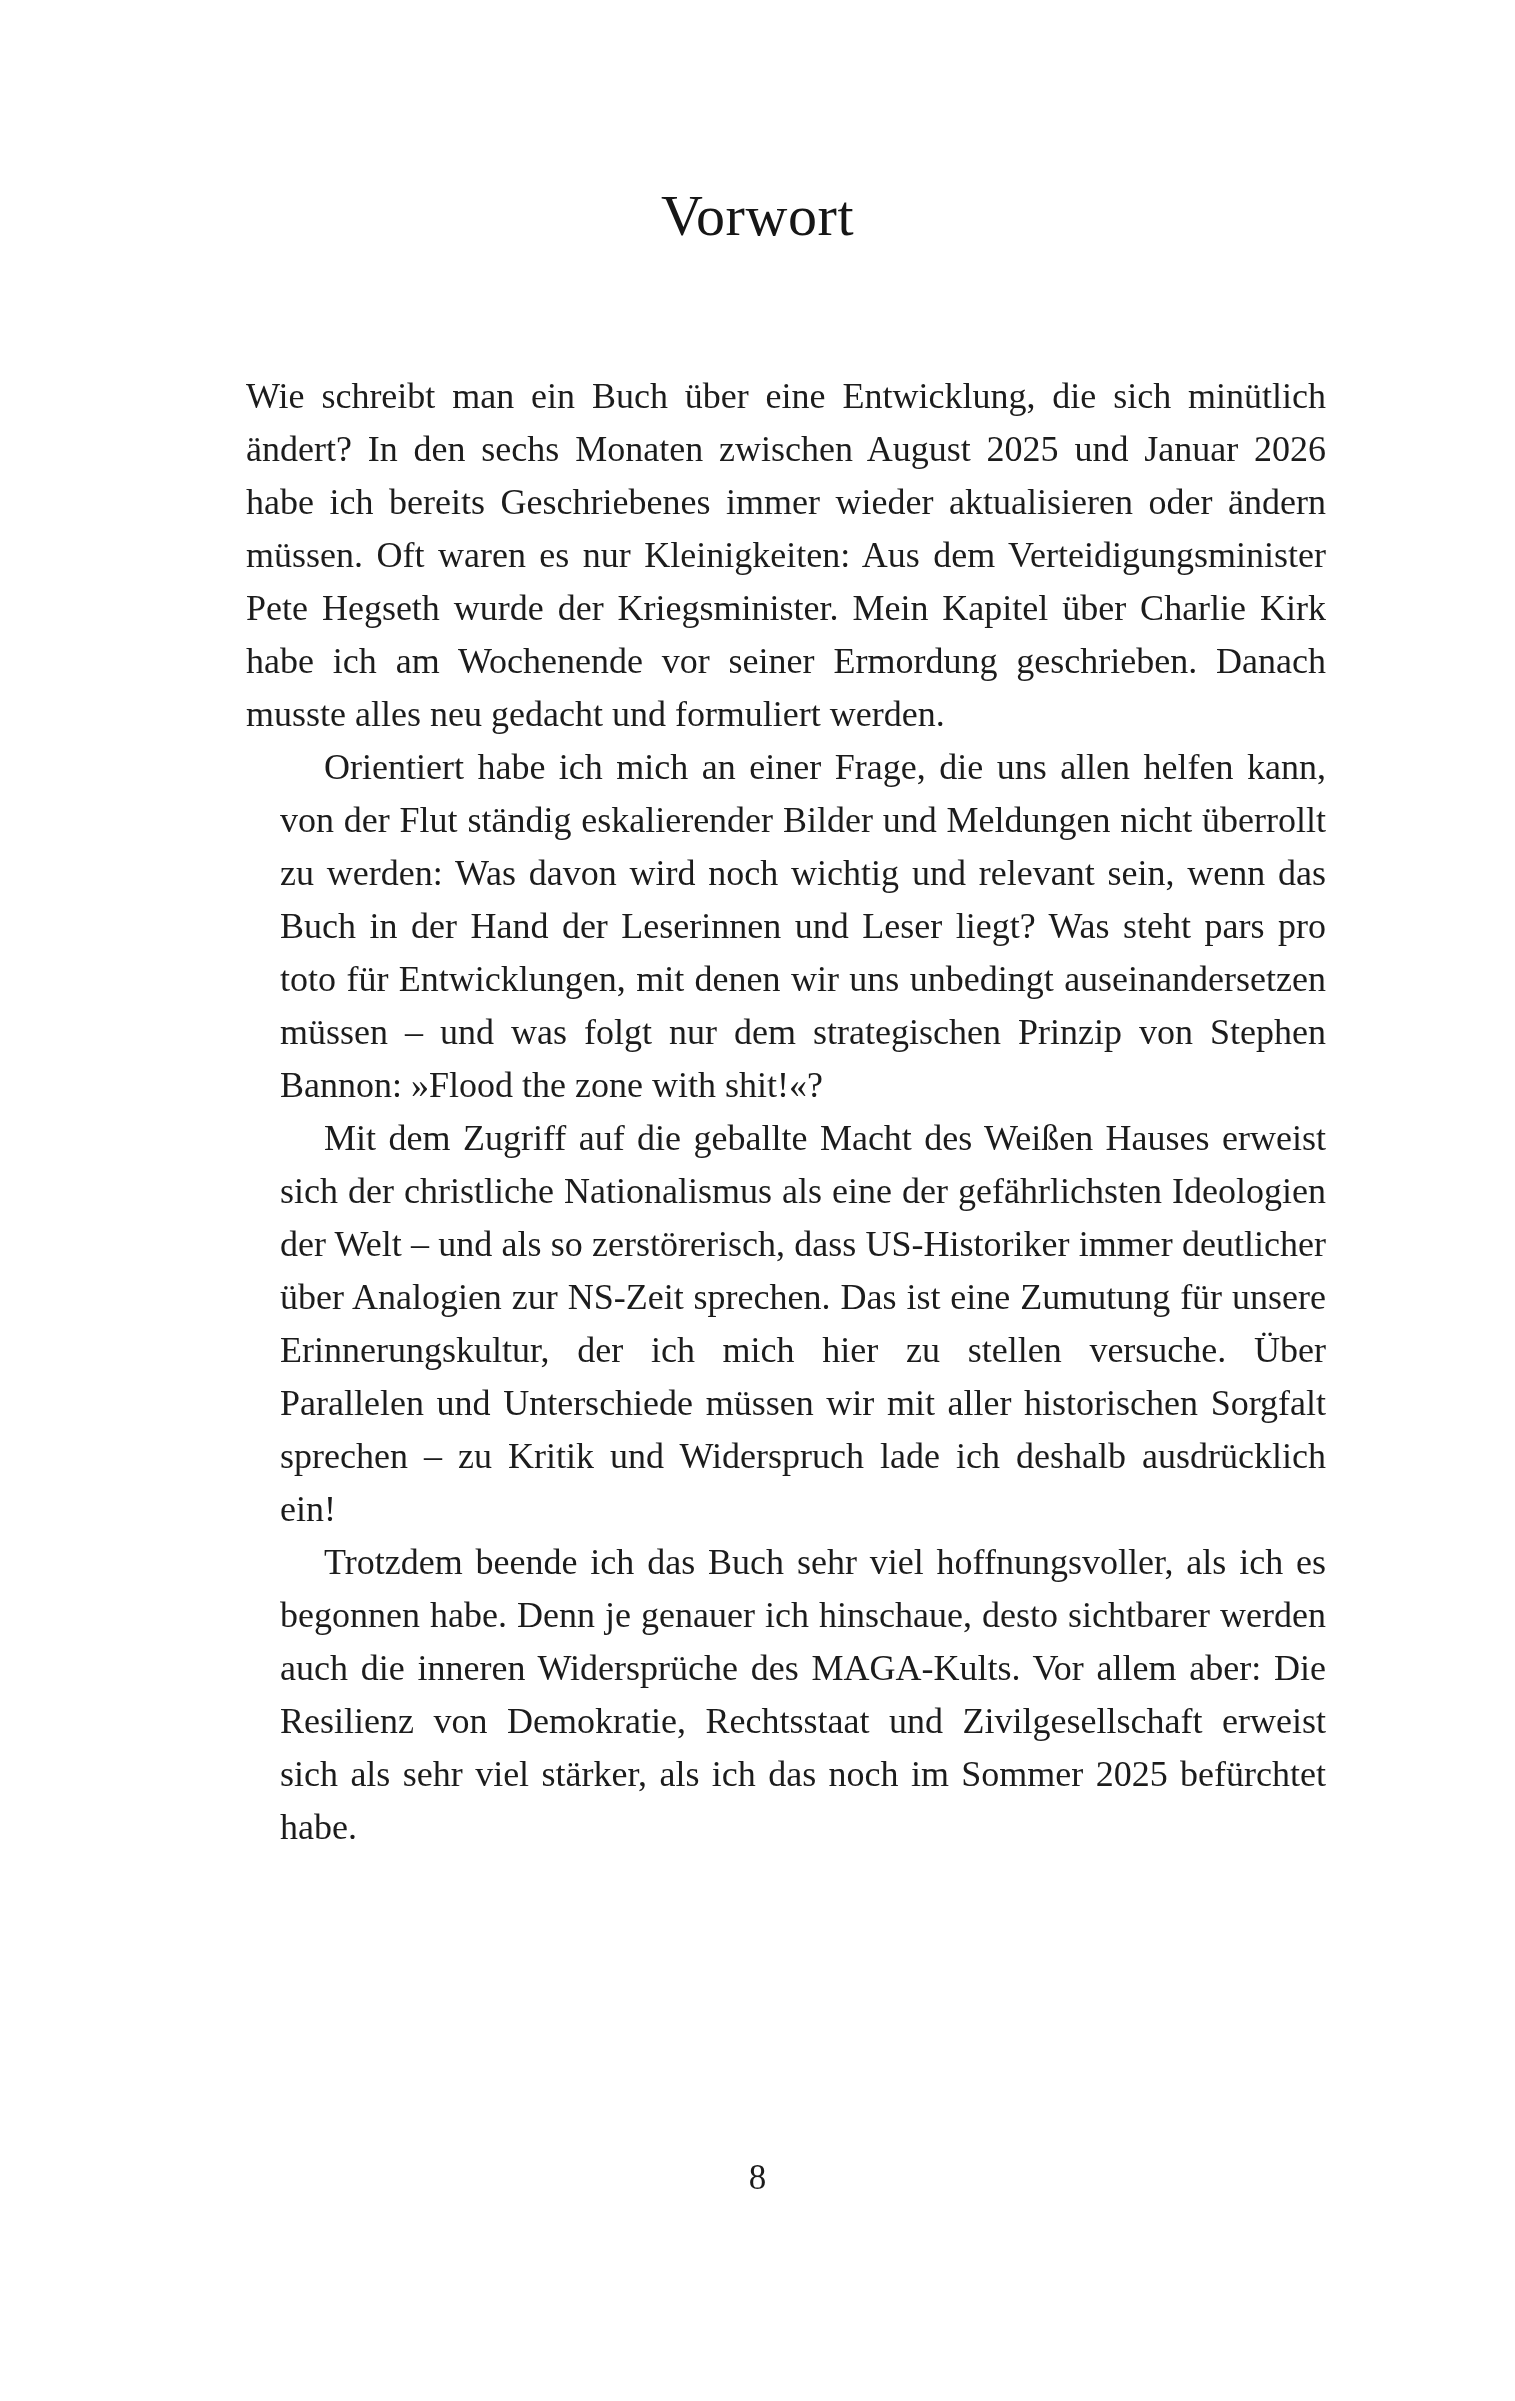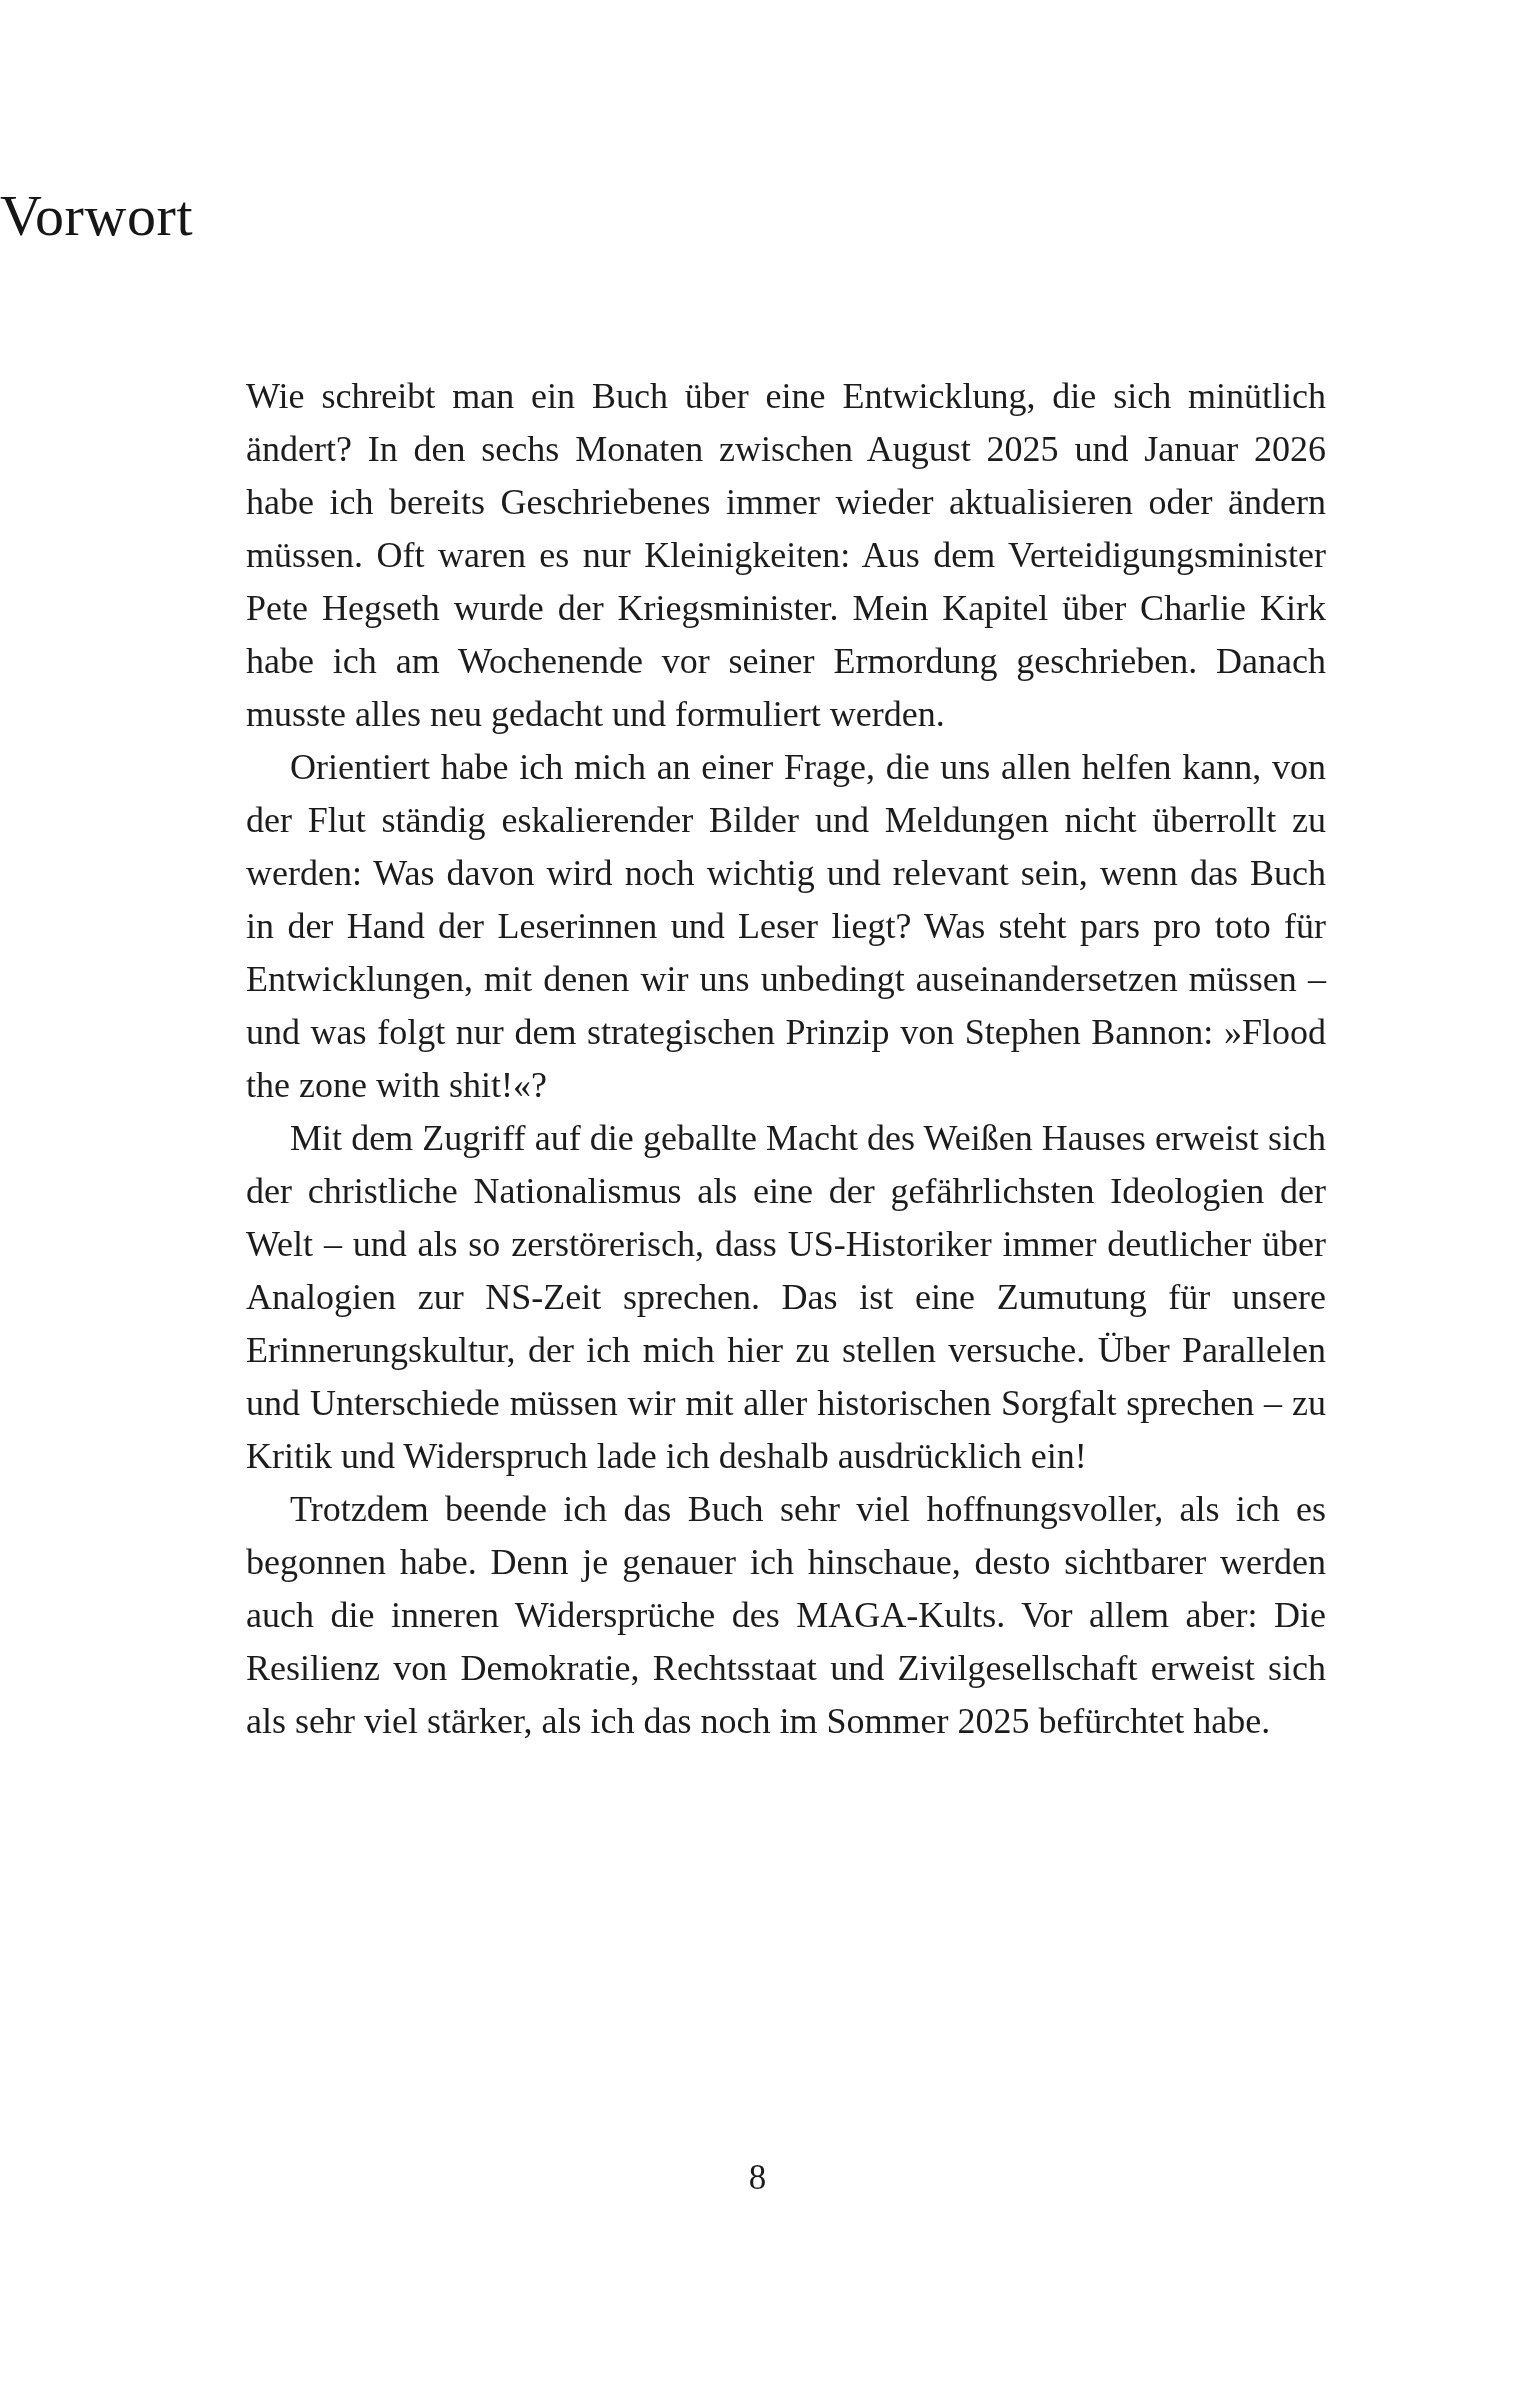--- a/index.html
+++ b/index.html
@@ -18,21 +18,21 @@
   .book-page {
     position: absolute;
     inset: 0;
     background: #ffffff;
   }
   .page-title {
     position: absolute;
     top: 182px;
     left: 0;
     width: 100%;
-    text-align: left;
+    text-align: center;
     font-size: 58px;
     font-weight: 400;
     letter-spacing: 0.6px;
     margin: 0;
     color: #161616;
   }
   .text-block {
     position: absolute;
     left: 246px;
     top: 370px;
@@ -43,20 +43,21 @@
     hyphens: auto;
     -webkit-hyphens: auto;
     color: #1c1c1c;
   }
   .text-block p {
     margin: 0;
     padding: 0;
   }
   .text-block p.indent {
     text-indent: 44px;
+    margin-left: 34px;
   }
   .page-number {
     position: absolute;
     top: 2158px;
     left: 0;
     width: 100%;
     text-align: center;
     font-size: 35px;
     color: #1c1c1c;
   }

